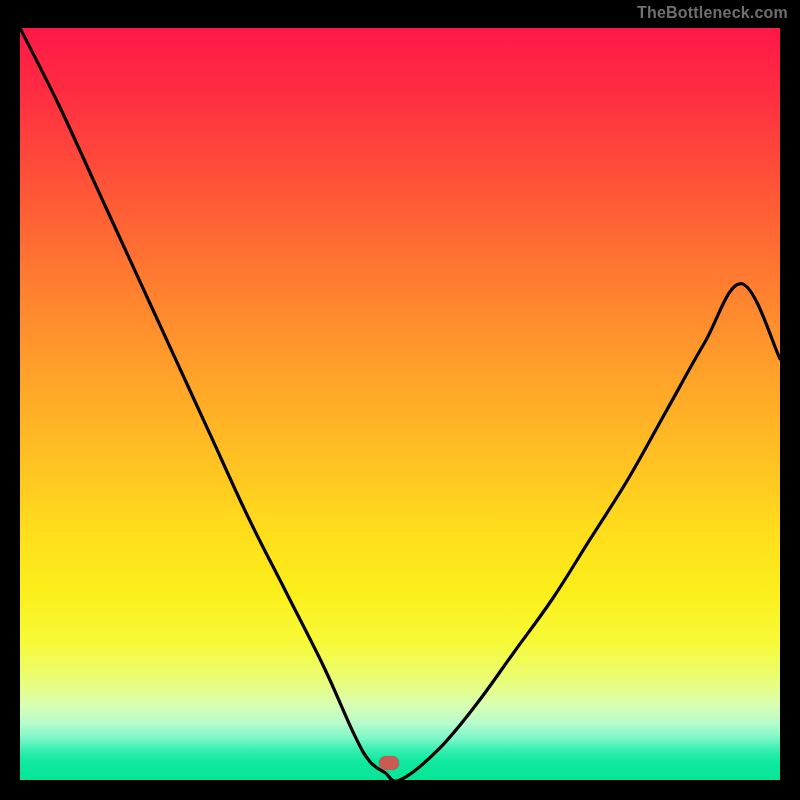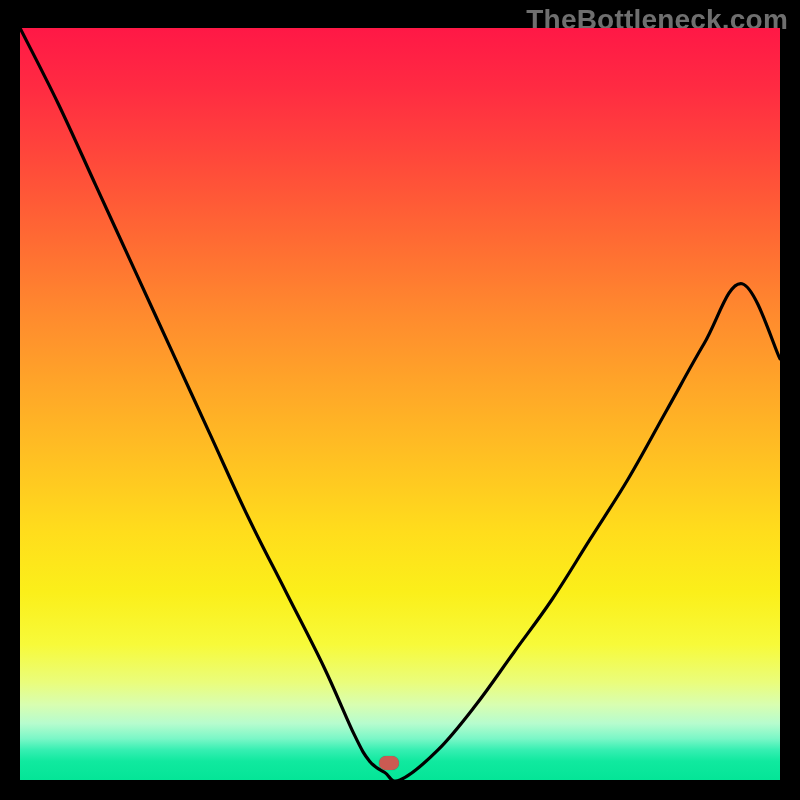--- a/index.html
+++ b/index.html
@@ -14,21 +14,21 @@
     position: relative;
     width: 800px;
     height: 800px;
     background: #000;
   }
   .watermark {
     position: absolute;
     top: 4px;
     right: 12px;
     font-family: Arial, Helvetica, sans-serif;
-    font-size: 28px;
+    font-size: 16px;
     font-weight: 600;
     color: #6f6f6f;
     letter-spacing: 0.2px;
   }
   .plot {
     position: absolute;
     left: 20px;
     top: 28px;
     width: 760px;
     height: 752px;

